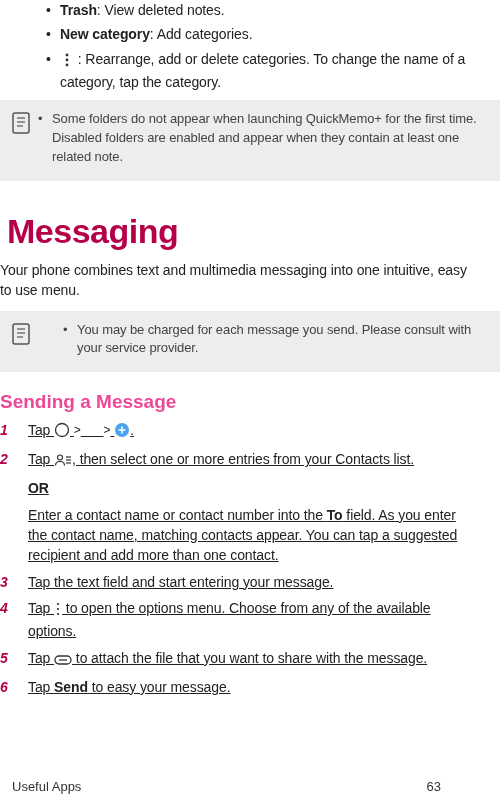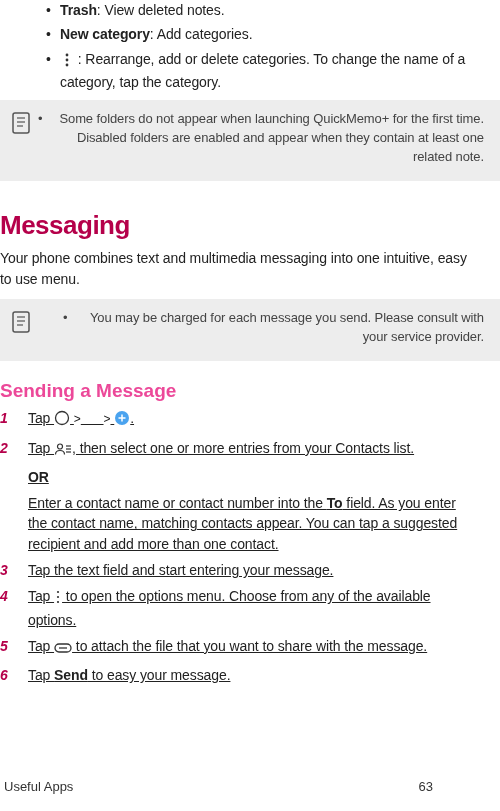--- a/index.html
+++ b/index.html
@@ -2,35 +2,35 @@
 <html><head>
   <meta charset="utf-8">
   <style>
     * { box-sizing: border-box; margin: 0; padding: 0; }
     body { font-family: Arial, Helvetica, sans-serif; width: 500px; height: 811px; background: #fff; position: relative; color: #222; font-size: 14px; line-height: 1.45; }
     .page { padding: 0 28px; }
     ul.dash { list-style: none; margin-left: 18px; }
     ul.dash > li { position: relative; padding-left: 14px; margin-bottom: 4px; letter-spacing: -0.1px; }
     ul.dash > li::before { content: "•"; position: absolute; left: 0; top: 0; }
     .bold { font-weight: 700; }
-    .notebox { background: #ededed; margin: 8px -28px 0 -28px; padding: 10px 16px 10px 12px; display: flex; align-items: flex-start; gap: 8px; text-align: right; }
+    .notebox { background: #ededed; margin: 8px -28px 0 -28px; padding: 10px 16px 10px 12px; display: flex; align-items: flex-start; gap: 8px; }
     .notebox .note-icon { flex: 0 0 auto; margin-top: 2px; }
     .notebox ul.dash { margin-left: 0; }
     .notebox ul.dash > li { font-size: 13px; color: #444; }
-    h1.section { color: #b5004a; font-size: 26px; font-weight: 700; margin-top: 26px; margin-bottom: 4px; margin-left: -28px; letter-spacing: -0.5px; }
+    h1.section { color: #b5004a; font-size: 34px; font-weight: 700; margin-top: 26px; margin-bottom: 4px; margin-left: -28px; letter-spacing: -0.5px; padding-left: 7px; }
     .section-desc { margin-left: -28px; margin-right: 0; letter-spacing: -0.1px; }
     h2.sub { color: #ec4899; font-size: 19px; font-weight: 700; margin-top: 16px; margin-bottom: 4px; margin-left: -28px; }
     ol.steps { list-style: none; counter-reset: step; margin-left: -28px; }
     ol.steps > li { counter-increment: step; position: relative; padding-left: 28px; margin-bottom: 6px; }
     ol.steps > li::before { content: counter(step); position: absolute; left: 0; top: 0; color: #b5004a; font-style: italic; font-weight: 700; font-size: 14px; width: 20px; text-align: left; }
     ol.steps > li .sub-para { margin-top: 6px; letter-spacing: -0.1px; }
     ol.steps > li p { letter-spacing: -0.1px; text-decoration: underline; }
     .icon-inline { display: inline-block; vertical-align: -3px; }
     .chev { font-size: 12px; display: inline-block; vertical-align: middle; }
-    .footer { position: absolute; bottom: 14px; left: 4px; width: 437px; display: flex; justify-content: space-between; font-size: 13px; color: #333; padding: 0 8px 0 0; }
+    .footer { position: absolute; bottom: 14px; left: 12px; width: 437px; display: flex; justify-content: space-between; font-size: 13px; color: #333; padding: 0 8px 0 0; }
     .footer-left { padding-left: 0; }
     .footer-right { }
     svg { display: inline-block; }
   </style>
 </head>
 <body>
 
 <div class="page">
 
   <ul class="dash">

